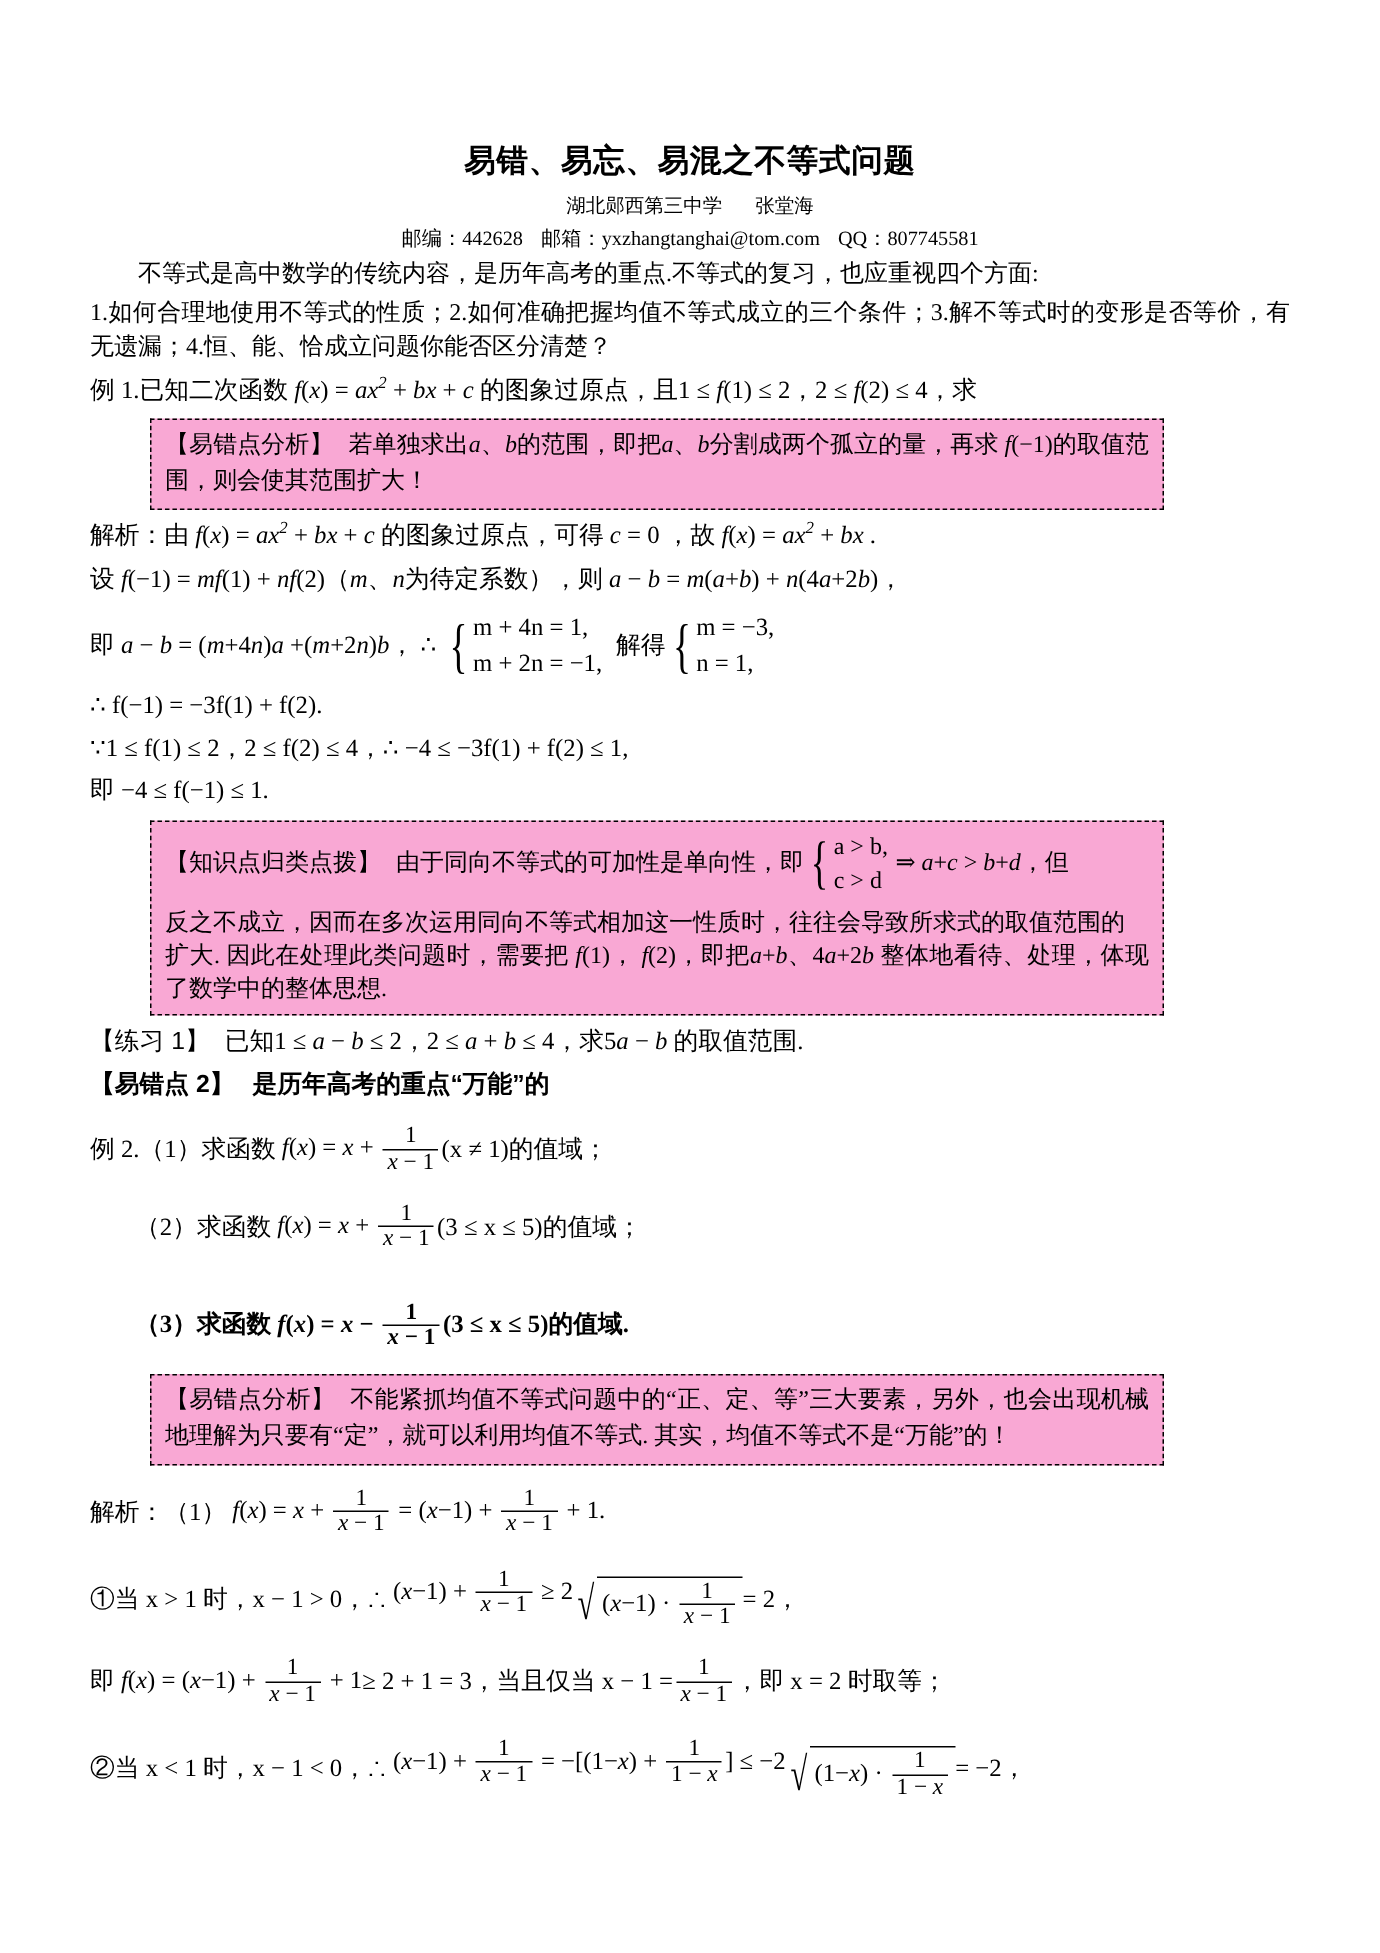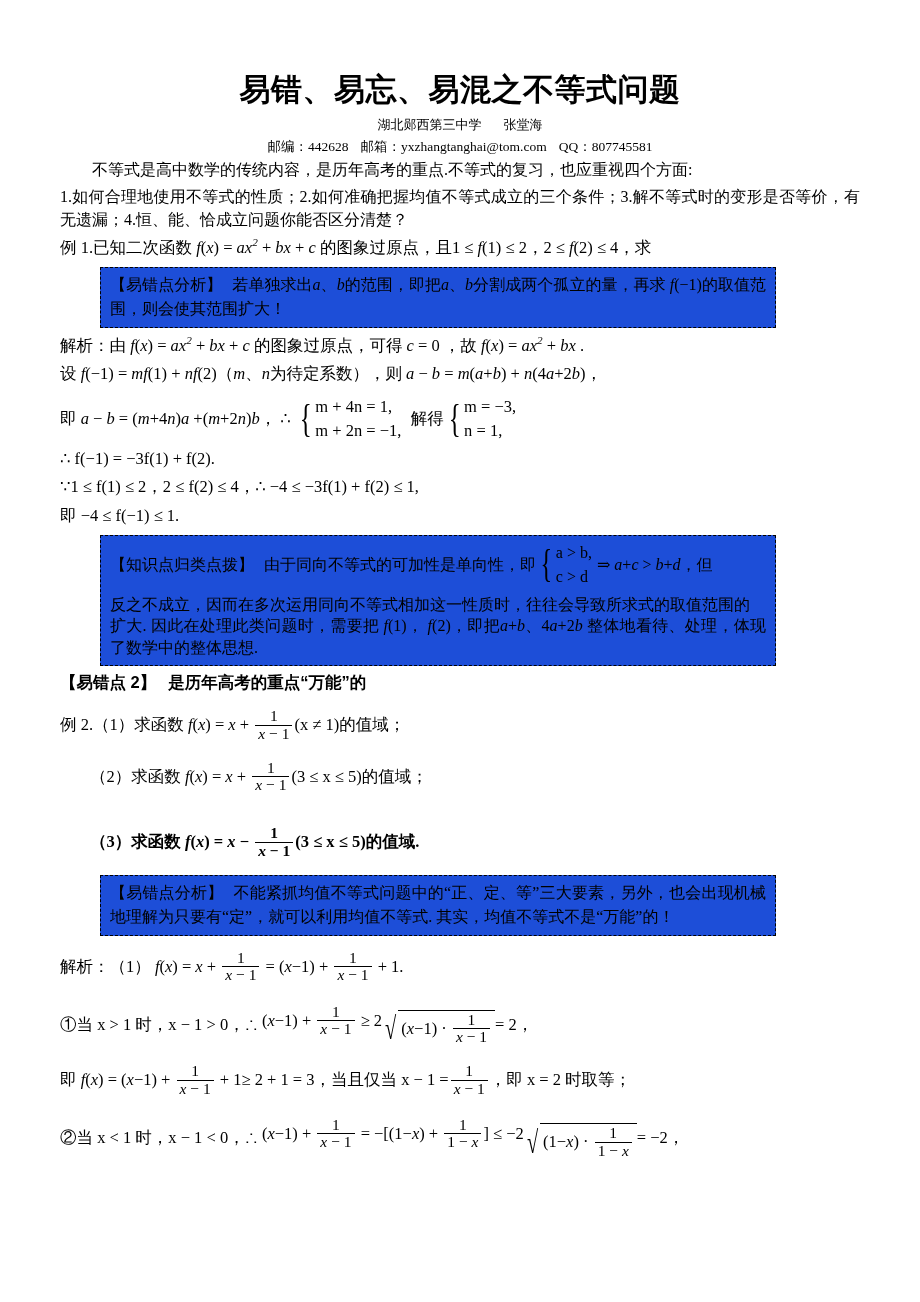--- a/index.html
+++ b/index.html
@@ -18,24 +18,24 @@
     position: relative;
     width: 920px;
     height: 1302px;
     box-sizing: border-box;
     padding: 0 60px;
   }
   .doc-title {
     text-align: center;
     font-family: "Liberation Sans", "DejaVu Sans", sans-serif;
     font-weight: bold;
-    font-size: 31px;
+    font-size: 21px;
     letter-spacing: 0.5px;
     margin: 0;
-    padding-top: 72px;
+    padding-top: 96px;
     line-height: 1.15;
   }
   .byline {
     text-align: center;
     font-size: 13px;
     margin-top: 9px;
     line-height: 1.3;
   }
   .byline .sep { display: inline-block; width: 22px; }
   .contact {
@@ -61,21 +61,21 @@
   }
   .heading .gap { display: inline-block; width: 12px; }
   .mathline {
     font-size: 16.5px;
     line-height: 1.55;
     margin: 3px 0 0 0;
   }
   .mathline.tall { line-height: 1.2; margin-top: 8px; }
   .note-box {
     border: 1px dashed #000000;
-    background: #1d4ed8;
+    background: #f9a8d4;
     padding: 5px 9px 6px 9px;
     margin: 7px 0 4px 40px;
     width: 676px;
     box-sizing: border-box;
     font-size: 16px;
     line-height: 1.5;
     text-align: justify;
   }
   .note-box.tallbox { line-height: 1.35; }
   .note-box .label {
@@ -188,20 +188,23 @@
   <p class="mathline">即 −4 ≤ f(−1) ≤ 1.</p>
 
   <div class="note-box tallbox">
     <div style="line-height:1.25;">
       <span class="label mid">【知识点归类点拨】</span><span class="gap"></span><span class="mid">由于同向不等式的可加性是单向性，即</span><span class="sys"><span class="brace">{</span><span class="rows"><span>a &gt; b,</span><span>c &gt; d</span></span></span><span class="mid">&nbsp;⇒ <i class="v">a</i>+<i class="v">c</i> &gt; <i class="v">b</i>+<i class="v">d</i></span><span class="mid">，但</span>
     </div>
     <div style="margin-top:6px;">反之不成立，因而在多次运用同向不等式相加这一性质时，往往会导致所求式的取值范围的</div>
     <div><span>扩大. 因此在处理此类问题时，需要把</span> <i class="v">f</i>(1)<span>，</span> <i class="v">f</i>(2)<span>，即把</span><i class="v">a</i>+<i class="v">b</i><span>、</span>4<i class="v">a</i>+2<i class="v">b</i> <span>整体地看待、处理，体现了数学中的整体思想.</span></div>
   </div>
 
+  <p class="mathline">
+    <span class="label" style="font-family:'Liberation Sans',sans-serif;">【练习 1】</span><span class="gap" style="display:inline-block;width:10px;"></span><span>已知</span>1 ≤ <i class="v">a</i> − <i class="v">b</i> ≤ 2<span>，</span>2 ≤ <i class="v">a</i> + <i class="v">b</i> ≤ 4<span>，求</span>5<i class="v">a</i> − <i class="v">b</i> <span>的取值范围.</span>
+  </p>
 
 
   <p class="heading">
     <span>【易错点 2】</span><span class="gap"></span><span>是历年高考的重点“万能”的</span>
   </p>
 
   <p class="mathline tall" style="margin-top:14px;">
     <span class="mid">例 2.</span><span class="mid">（1）求函数</span><span class="mid">&nbsp;<i class="v">f</i>(<i class="v">x</i>) = <i class="v">x</i> + <span class="frac"><span class="num">1</span><span class="den"><i class="v">x</i> − 1</span></span> </span><span class="mid">(x ≠ 1)</span><span class="mid">的值域；</span>
   </p>
 

